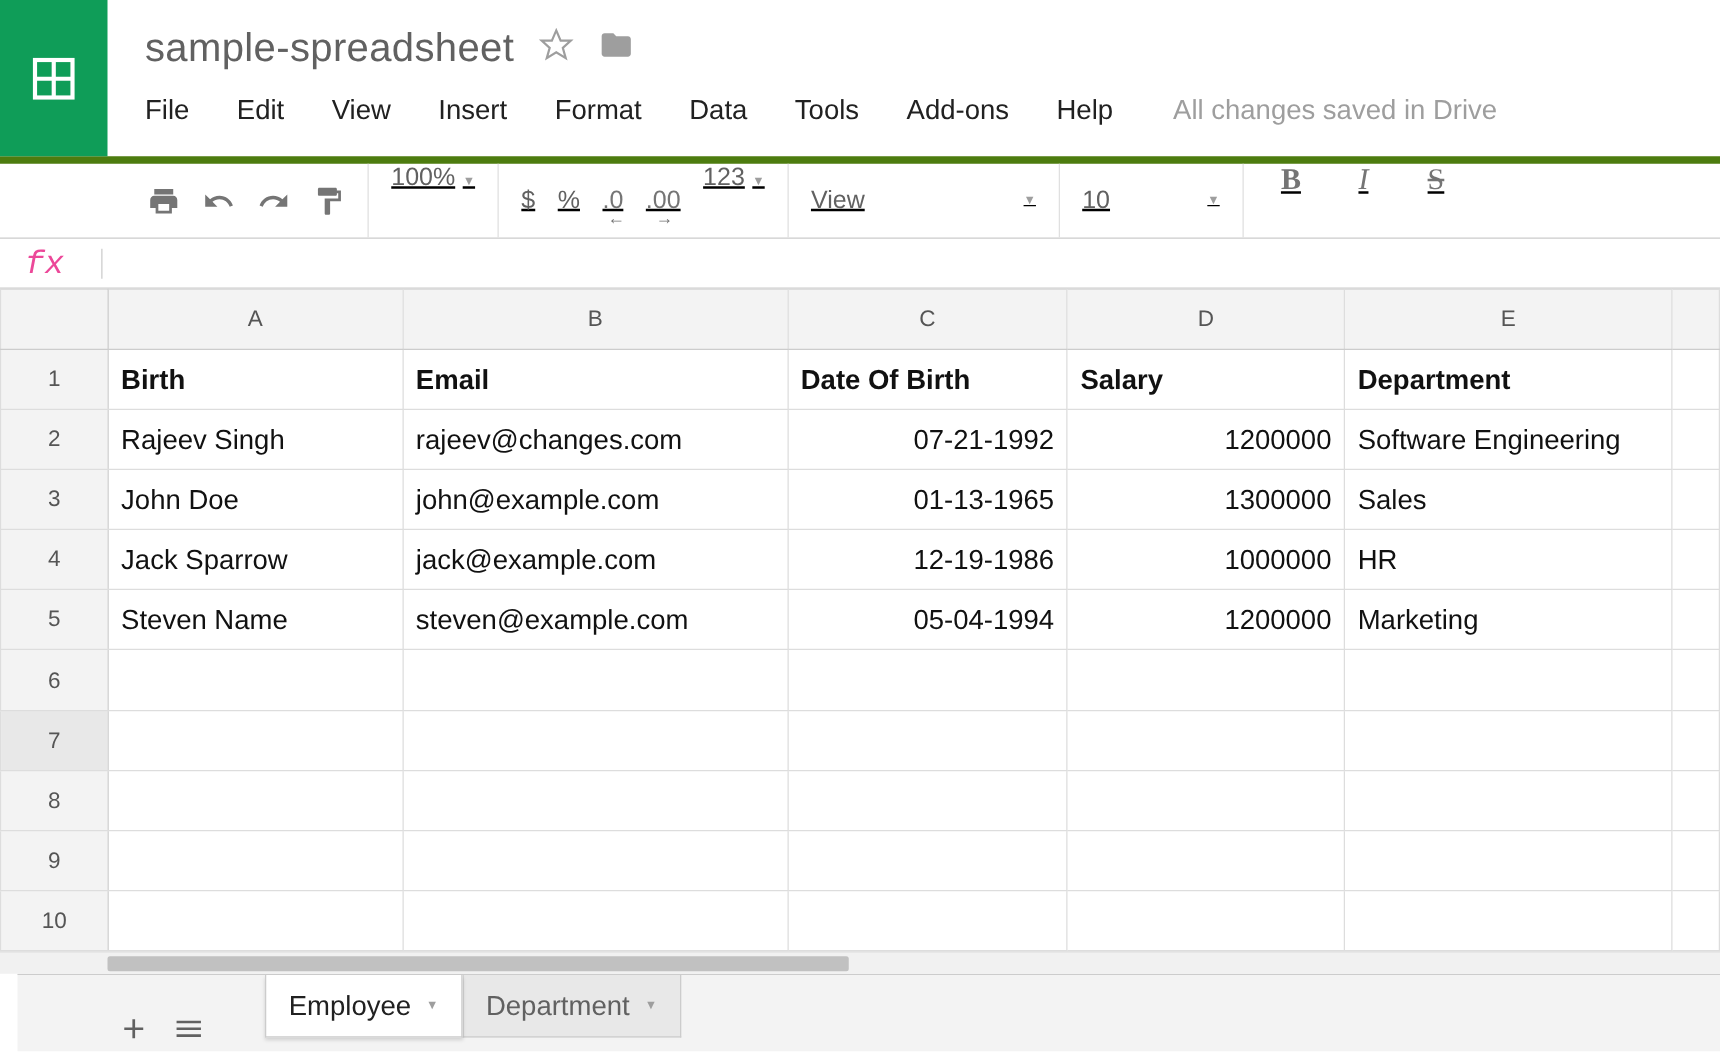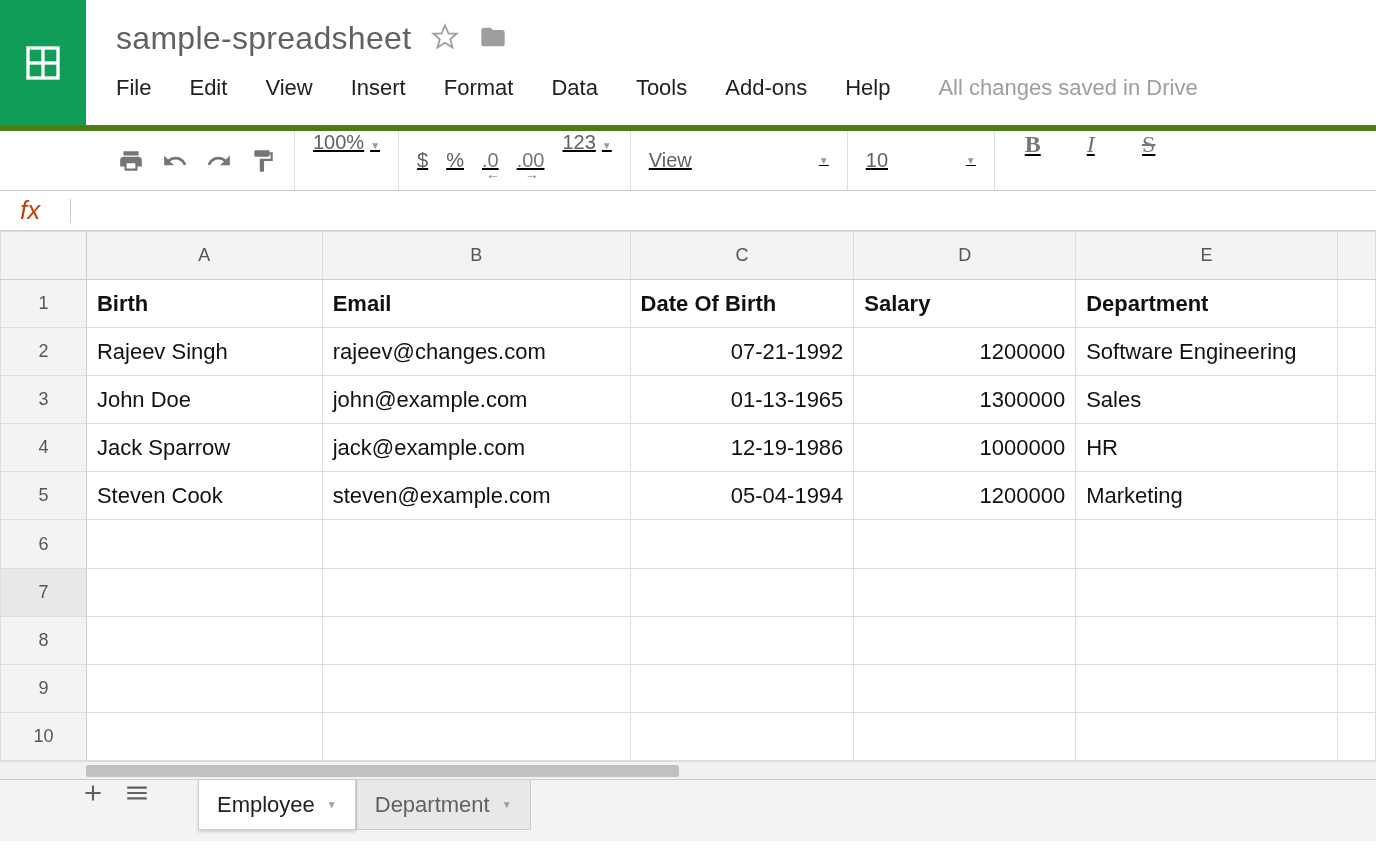--- a/index.html
+++ b/index.html
@@ -26,21 +26,21 @@
   .t-text { color: #616161; font-size: 20px; }
   .dropdown-arrow { font-size: 10px; color: #9e9e9e; margin-left: 6px; }
   .font-box { width: 180px; display:flex; justify-content:space-between; align-items:center;}
   .size-box { width: 110px; display:flex; justify-content:space-between; align-items:center;}
   .fmt-btn { font-family: serif; font-size: 24px; font-weight: bold; color: #757575; width: 40px; text-align:center;}
   .fmt-btn.italic { font-style: italic; font-weight: normal; }
   .fmt-btn.strike { text-decoration: line-through; font-weight: normal; }
 
   
   .fx-bar { height: 40px; border-bottom: 1px solid #ccc; display: flex; align-items: center; padding: 0 20px; gap: 30px; }
-  .fx-label { font-style: italic; font-family: Liberation Sans, sans-serif; font-size: 26px; color: #c2410c; }
+  .fx-label { font-style: italic; font-family: Liberation Mono, monospace; font-size: 26px; color: #ec4899; }
   .fx-input { flex:1; border:none; outline:none; font-size:18px; border-left: 1px solid #ccc; padding-left: 20px; height: 24px; }
 
   
   .grid-area { display: flex; height: 530px; }
   .grid { border-collapse: collapse; table-layout: fixed; }
   .grid th, .grid td { border: 1px solid #ddd; }
   .grid .corner { width: 86px; height: 42px; background: #f3f3f3; border-right: 1px solid #ccc; border-bottom: 1px solid #ccc; }
   .grid th.col { height: 42px; background: #f3f3f3; font-weight: normal; color: #555; font-size: 18px; border-bottom: 1px solid #ccc; }
   .grid th.row { width: 86px; background: #f3f3f3; font-weight: normal; color: #555; font-size: 18px; border-right: 1px solid #ccc; }
   .grid th.row.active { background: #e8e8e8; }
@@ -53,21 +53,21 @@
   .col-D { width: 222px; }
   .col-E { width: 262px; }
   .col-F { width: 38px; }
 
   
   .h-scroll { height: 18px; background: #f1f1f1; position: relative; border-top:1px solid #ddd;}
   .h-scroll .track { position:absolute; left:86px; right:0; top:3px; height:12px; }
   .h-scroll .thumb { position:absolute; left:0; width:46%; height:12px; background:#c1c1c1; border-radius:2px; }
 
   
-  .sheet-bar { height: 62px; border-top: 1px solid #ccc; display: flex; align-items: flex-start; padding: 0 0 0 80px; gap: 18px; background:#f3f3f3;}
+  .sheet-bar { height: 62px; border-top: 1px solid #ccc; display: flex; align-items: flex-end; padding: 0 0 0 80px; gap: 18px; background:#f3f3f3;margin-left:14px;}
   .sheet-bar-btn svg { width: 26px; height: 26px; fill: #616161; }
   .sheet-tabs { display: flex; margin-left: 30px; height: 100%; align-items: flex-start; }
   .sheet-tab { height: 50px; padding: 0 18px; display: flex; align-items: center; gap: 12px; font-size: 22px; border: 1px solid #ccc; border-top: none; background: #e8e8e8; color: #616161; }
   .sheet-tab.active { background: #fff; color: #212121; box-shadow: 0 2px 3px rgba(0,0,0,0.15); position:relative; z-index:2;}
   .tab-arrow { font-size: 10px; color: #9e9e9e; }
 </style>
 </head>
 <body>
 
 <div class="header">
@@ -220,21 +220,21 @@
     <th class="row">4</th>
     <td>Jack Sparrow</td>
     <td>jack@example.com</td>
     <td class="right">12-19-1986</td>
     <td class="right">1000000</td>
     <td>HR</td>
     <td></td>
   </tr>
   <tr>
     <th class="row">5</th>
-    <td>Steven Cook</td>
+    <td>Steven Name</td>
     <td>steven@example.com</td>
     <td class="right">05-04-1994</td>
     <td class="right">1200000</td>
     <td>Marketing</td>
     <td></td>
   </tr>
   <tr>
     <th class="row">6</th>
     <td></td>
           <td></td>

